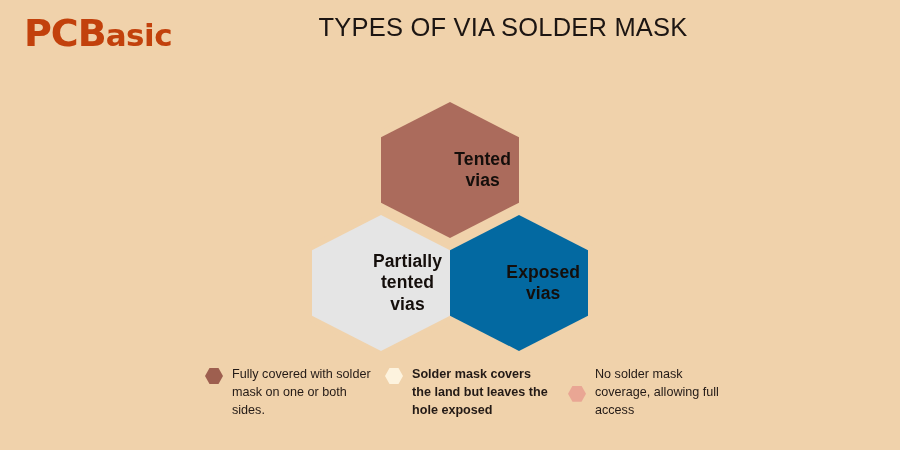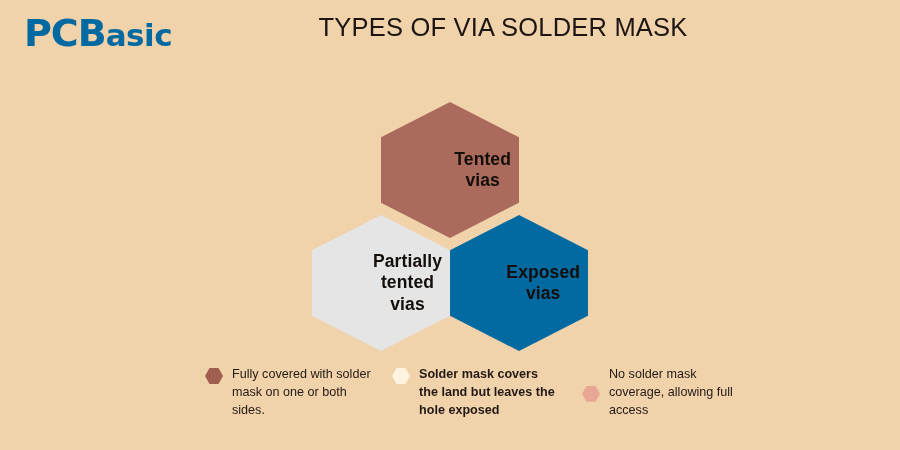--- a/index.html
+++ b/index.html
@@ -22,21 +22,21 @@
 
   
   #logo {
     position: absolute;
     left: 24px;
     top: 14px;
     font-family: "DejaVu Sans", sans-serif;
     font-weight: bold;
     font-size: 38px;
     letter-spacing: -1px;
-    color: #0369a1;
+    color: #c2410c;
     line-height: 1;
     white-space: nowrap;
   }
   #logo .lc {
     font-size: 31px;
     letter-spacing: -0.5px;
   }
 
   
   #title {
@@ -93,21 +93,21 @@
   #hex-top   { left: 381px; top: 102px; width: 138px; height: 136px; background: #ab6b5c; z-index: 4; }
 
   
   #legend {
     position: absolute;
     left: 205px;
     top: 366px;
     width: 600px;
     display: flex;
     align-items: flex-start;
-    gap: 15px;
+    gap: 8px;
   }
   .legend-item {
     display: flex;
     align-items: flex-start;
     width: 175px;
     margin-right: 0px;
   }
   .legend-item + .legend-item { margin-left: 0px; }
   .legend-bullet {
     flex: 0 0 auto;

